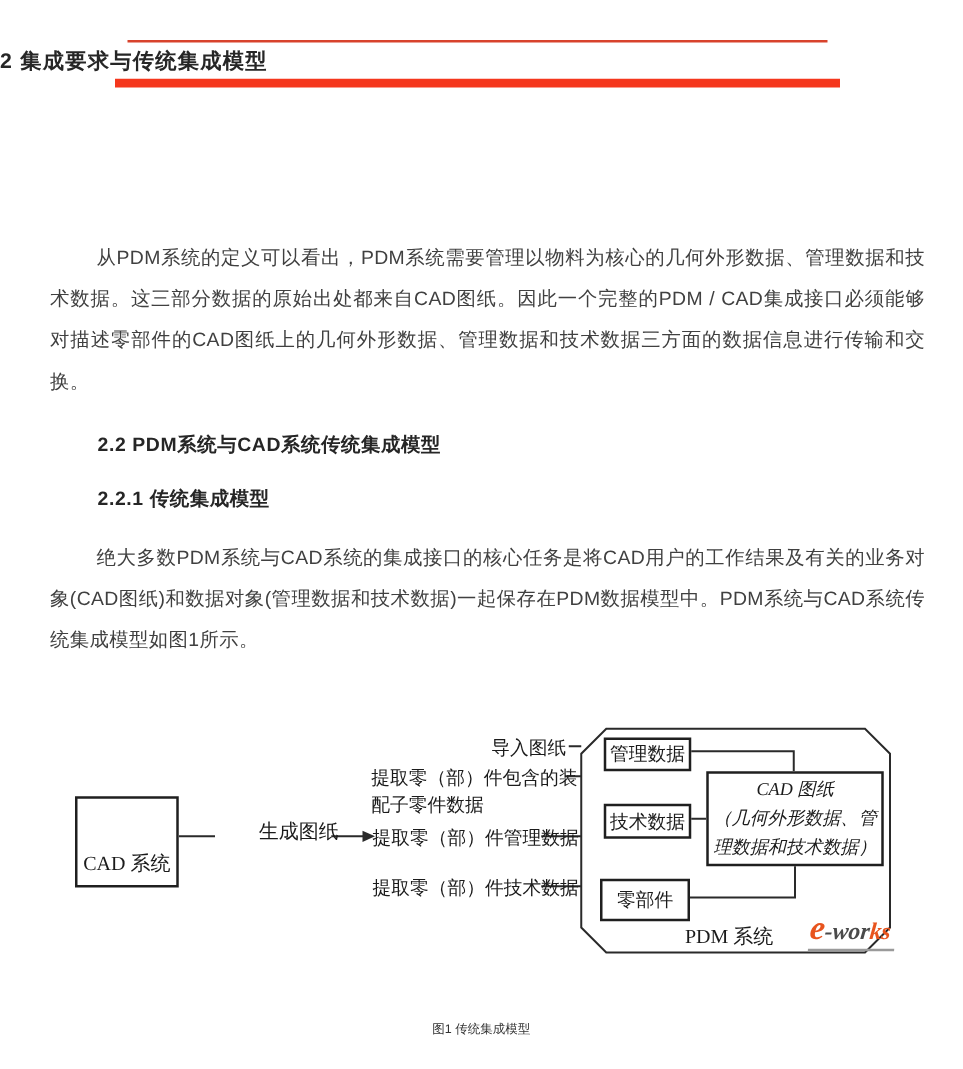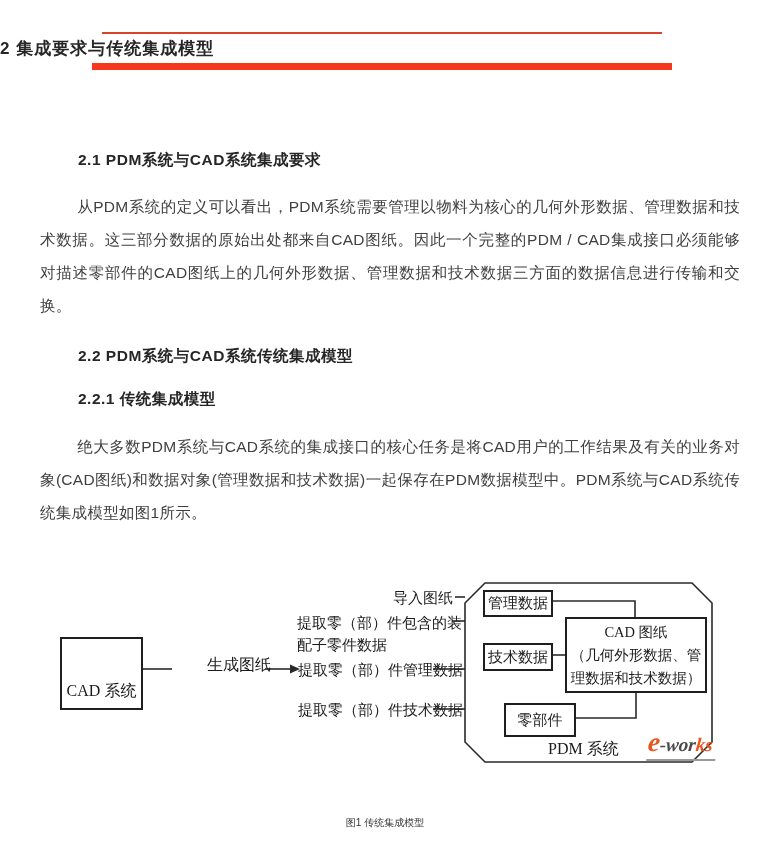--- a/index.html
+++ b/index.html
@@ -36,22 +36,22 @@
   .diagram{left:0;top:575px;width:770px;height:205px;
     font-family:"Liberation Serif","DejaVu Serif",serif;color:#1b1b1b;font-size:15px;}
   .diagram svg{position:absolute;left:0;top:0;}
   .dg-box{
     position:absolute;border:2px solid #1f1f1f;background:#fff;
     display:flex;align-items:center;justify-content:center;text-align:right;
   }
   .cad-system{left:60px;top:62px;width:83px;height:73px;align-items:flex-end;padding-bottom:6px;box-sizing:border-box;font-size:16px;}
   .box-mgmt{left:483px;top:15px;width:66px;height:23px;}
   .box-tech{left:483px;top:68px;width:66px;height:24px;}
-  .box-part{left:504px;top:128px;width:68px;height:30px;}
-  .box-caddrawing{left:565px;top:42px;width:138px;height:72px;flex-direction:column;line-height:23px;font-size:14.5px;}
+  .box-part{left:480px;top:128px;width:68px;height:30px;}
+  .box-caddrawing{left:565px;top:42px;width:138px;height:72px;flex-direction:column;line-height:23px;font-size:14.5px;font-style:italic;}
   .dg-label{position:absolute;white-space:nowrap;}
   .lbl-generate{left:187px;top:80px;font-size:16px;margin-left:20px;}
   .lbl-import{right:317px;top:14px;}
   .lbl-assembly{left:297px;top:37px;line-height:22px;white-space:nowrap;}
   .lbl-mgmt{left:298px;top:86px;}
   .lbl-tech{left:298px;top:126px;}
   .lbl-pdm{left:548px;top:164px;font-size:16px;}
   
   .logo{position:absolute;left:648px;top:152px;font-style:italic;font-weight:bold;
     transform:skewX(-6deg);border-bottom:2px solid #9a9a9a;padding:0 4px 1px 0;}
@@ -63,21 +63,20 @@
 </style>
 </head>
 <body>
 
 <div class="page">
 
   <div class="abs rule-thin"></div>
   <div class="abs page-title">2 集成要求与传统集成模型</div>
   <div class="abs rule-thick"></div>
 
-  <div class="abs h2 h-21">2.1 PDM系统与CAD系统集成要求</div>
   <div class="abs para para-1">从PDM系统的定义可以看出，PDM系统需要管理以物料为核心的几何外形数据、管理数据和技术数据。这三部分数据的原始出处都来自CAD图纸。因此一个完整的PDM / CAD集成接口必须能够对描述零部件的CAD图纸上的几何外形数据、管理数据和技术数据三方面的数据信息进行传输和交换。</div>
 
   <div class="abs h2 h-22">2.2 PDM系统与CAD系统传统集成模型</div>
   <div class="abs h2 h-221">2.2.1 传统集成模型</div>
   <div class="abs para para-2">绝大多数PDM系统与CAD系统的集成接口的核心任务是将CAD用户的工作结果及有关的业务对象(CAD图纸)和数据对象(管理数据和技术数据)一起保存在PDM数据模型中。PDM系统与CAD系统传统集成模型如图1所示。</div>
 
   <div class="abs diagram">
 
     <svg width="770" height="205" viewBox="0 0 770 205">
 

